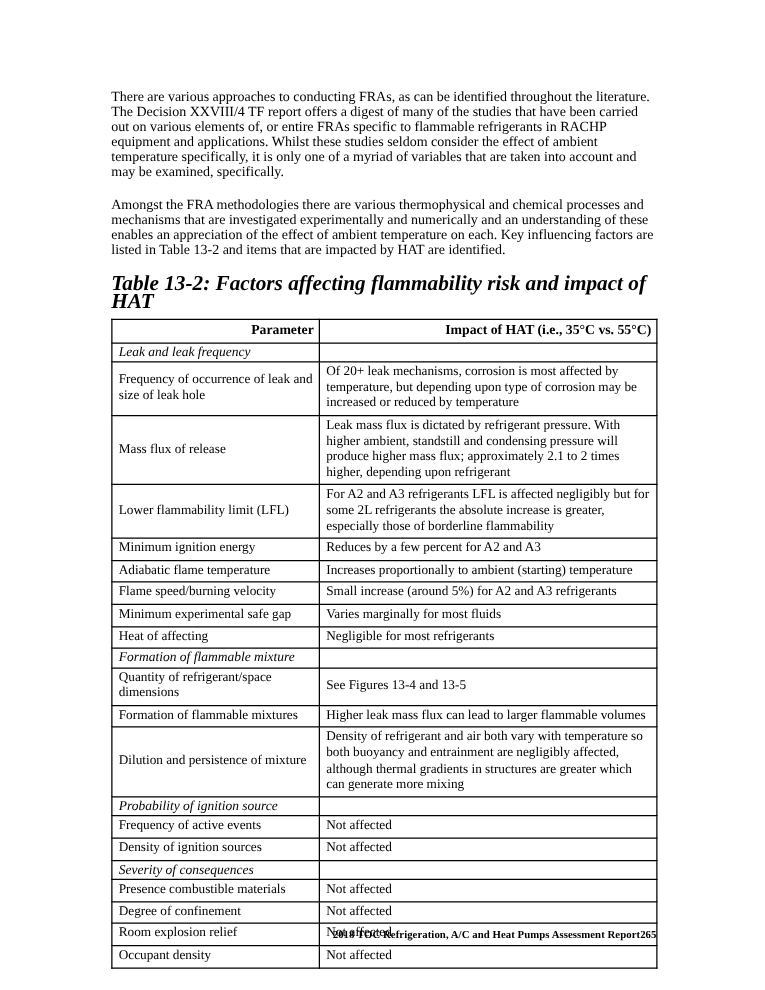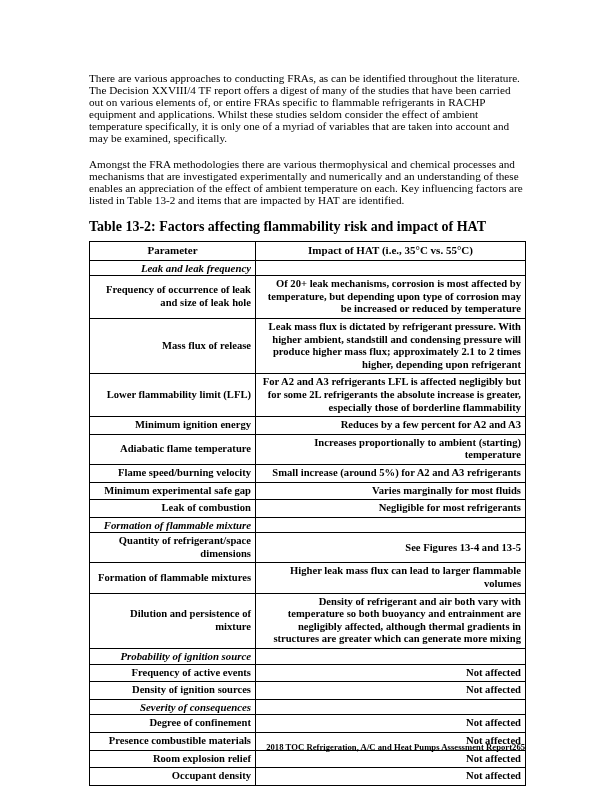--- a/index.html
+++ b/index.html
@@ -29,43 +29,43 @@
     width: 436px;
   }
   p.para {
     margin: 0 0 14px 0;
     font-size: 11.2px;
     line-height: 12px;
     text-align: left;
   }
   .table-caption {
     margin: 6px 0 7px 0;
-    font-size: 14px;
+    font-size: 17px;
     font-weight: bold;
+    font-style: italic;
     line-height: 14px;
   }
   table.factors {
     border-collapse: collapse;
     width: 436px;
     table-layout: fixed;
     font-size: 10.6px;
   }
   table.factors col.c1 { width: 166px; }
   table.factors col.c2 { width: 270px; }
   table.factors th,
   table.factors td {
     border: 1px solid #000000;
     padding: 2px 4px 2px 5px;
     vertical-align: middle;
     line-height: 12.6px;
+    text-align: left;
+  }
+  table.factors th {
     text-align: right;
-    font-weight: bold;
-  }
-  table.factors th {
-    text-align: center;
     font-weight: bold;
     font-size: 11px;
     padding: 2px 4px 3px 4px;
   }
   tr.subhead td {
     font-style: italic;
     font-size: 10.8px;
     padding-top: 1px;
     padding-bottom: 1px;
   }
@@ -134,21 +134,21 @@
         </tr>
         <tr>
           <td class="param">Flame speed/burning velocity</td>
           <td class="impact">Small increase (around 5%) for A2 and A3 refrigerants</td>
         </tr>
         <tr>
           <td class="param">Minimum experimental safe gap</td>
           <td class="impact">Varies marginally for most fluids</td>
         </tr>
         <tr>
-          <td class="param">Leak of combustion</td>
+          <td class="param">Heat of affecting</td>
           <td class="impact">Negligible for most refrigerants</td>
         </tr>
         <tr class="subhead">
           <td class="param">Formation of flammable mixture</td>
           <td class="impact"></td>
         </tr>
         <tr>
           <td class="param">Quantity of refrigerant/space dimensions</td>
           <td class="impact">See Figures 13-4 and 13-5</td>
         </tr>
@@ -170,25 +170,25 @@
         </tr>
         <tr>
           <td class="param">Density of ignition sources</td>
           <td class="impact">Not affected</td>
         </tr>
         <tr class="subhead">
           <td class="param">Severity of consequences</td>
           <td class="impact"></td>
         </tr>
         <tr>
+          <td class="param">Presence combustible materials</td>
+          <td class="impact">Not affected</td>
+        </tr>
+        <tr>
           <td class="param">Degree of confinement</td>
-          <td class="impact">Not affected</td>
-        </tr>
-        <tr>
-          <td class="param">Presence combustible materials</td>
           <td class="impact">Not affected</td>
         </tr>
         <tr>
           <td class="param">Room explosion relief</td>
           <td class="impact">Not affected</td>
         </tr>
         <tr>
           <td class="param">Occupant density</td>
           <td class="impact">Not affected</td>
         </tr>

